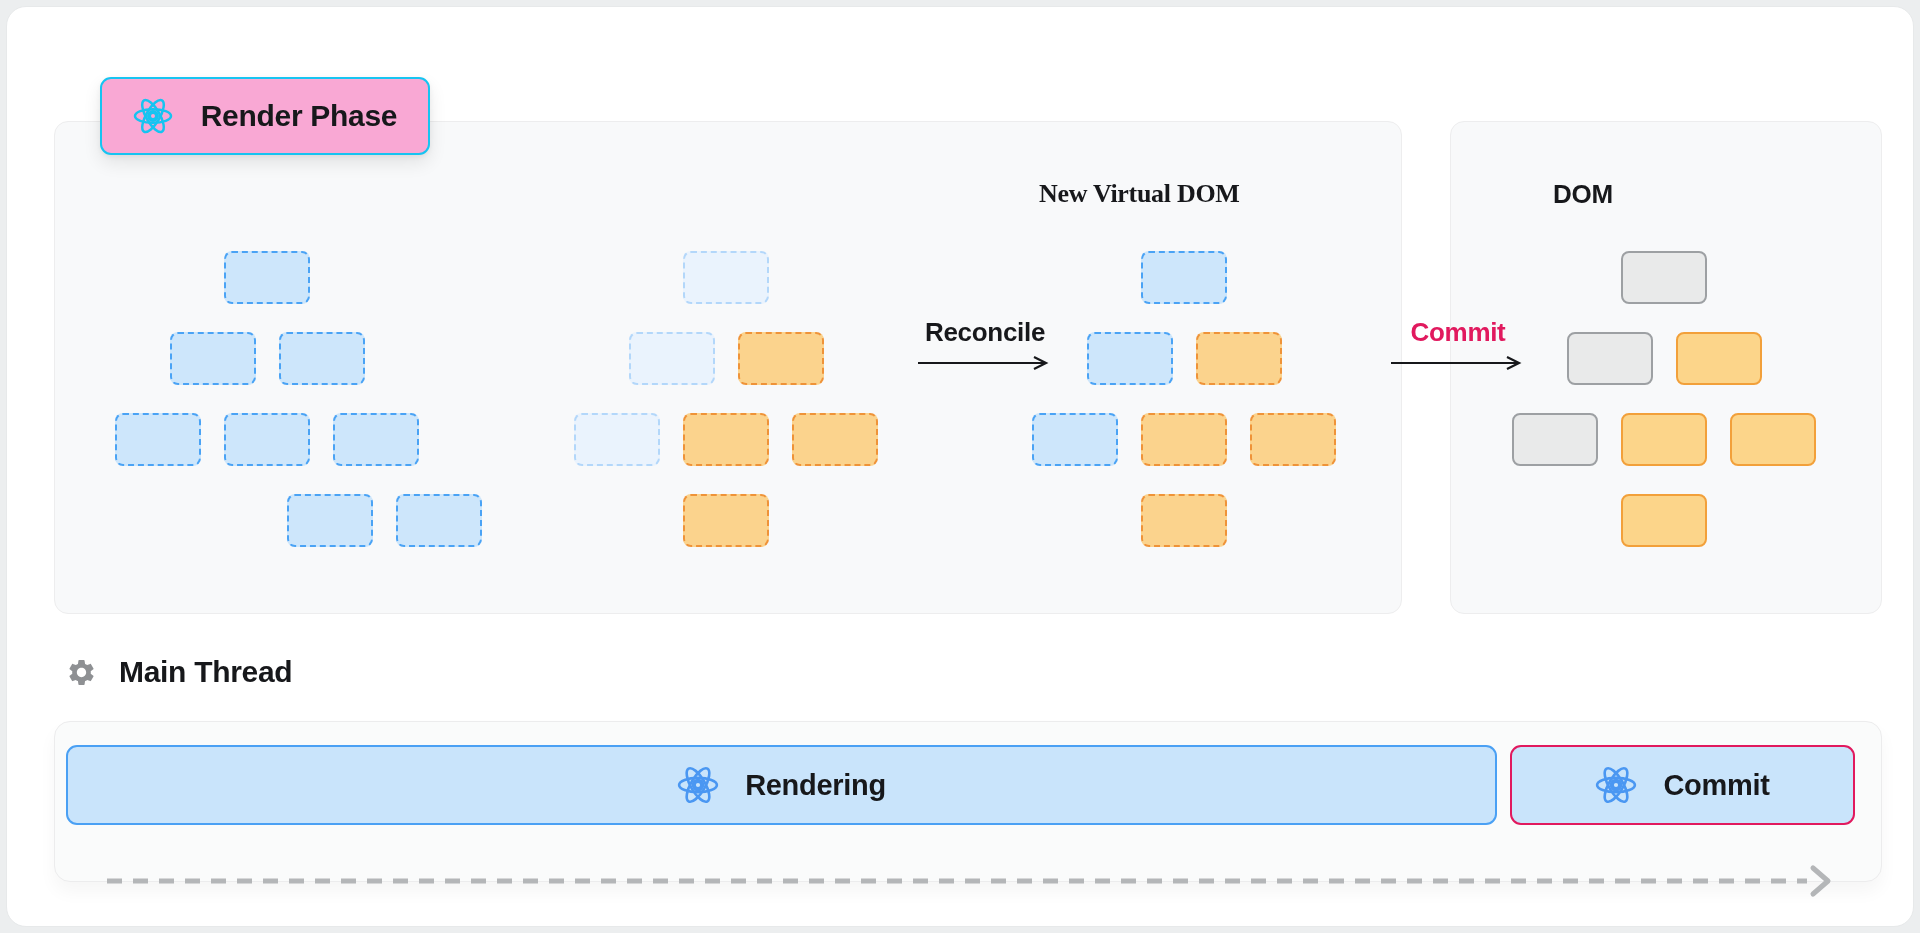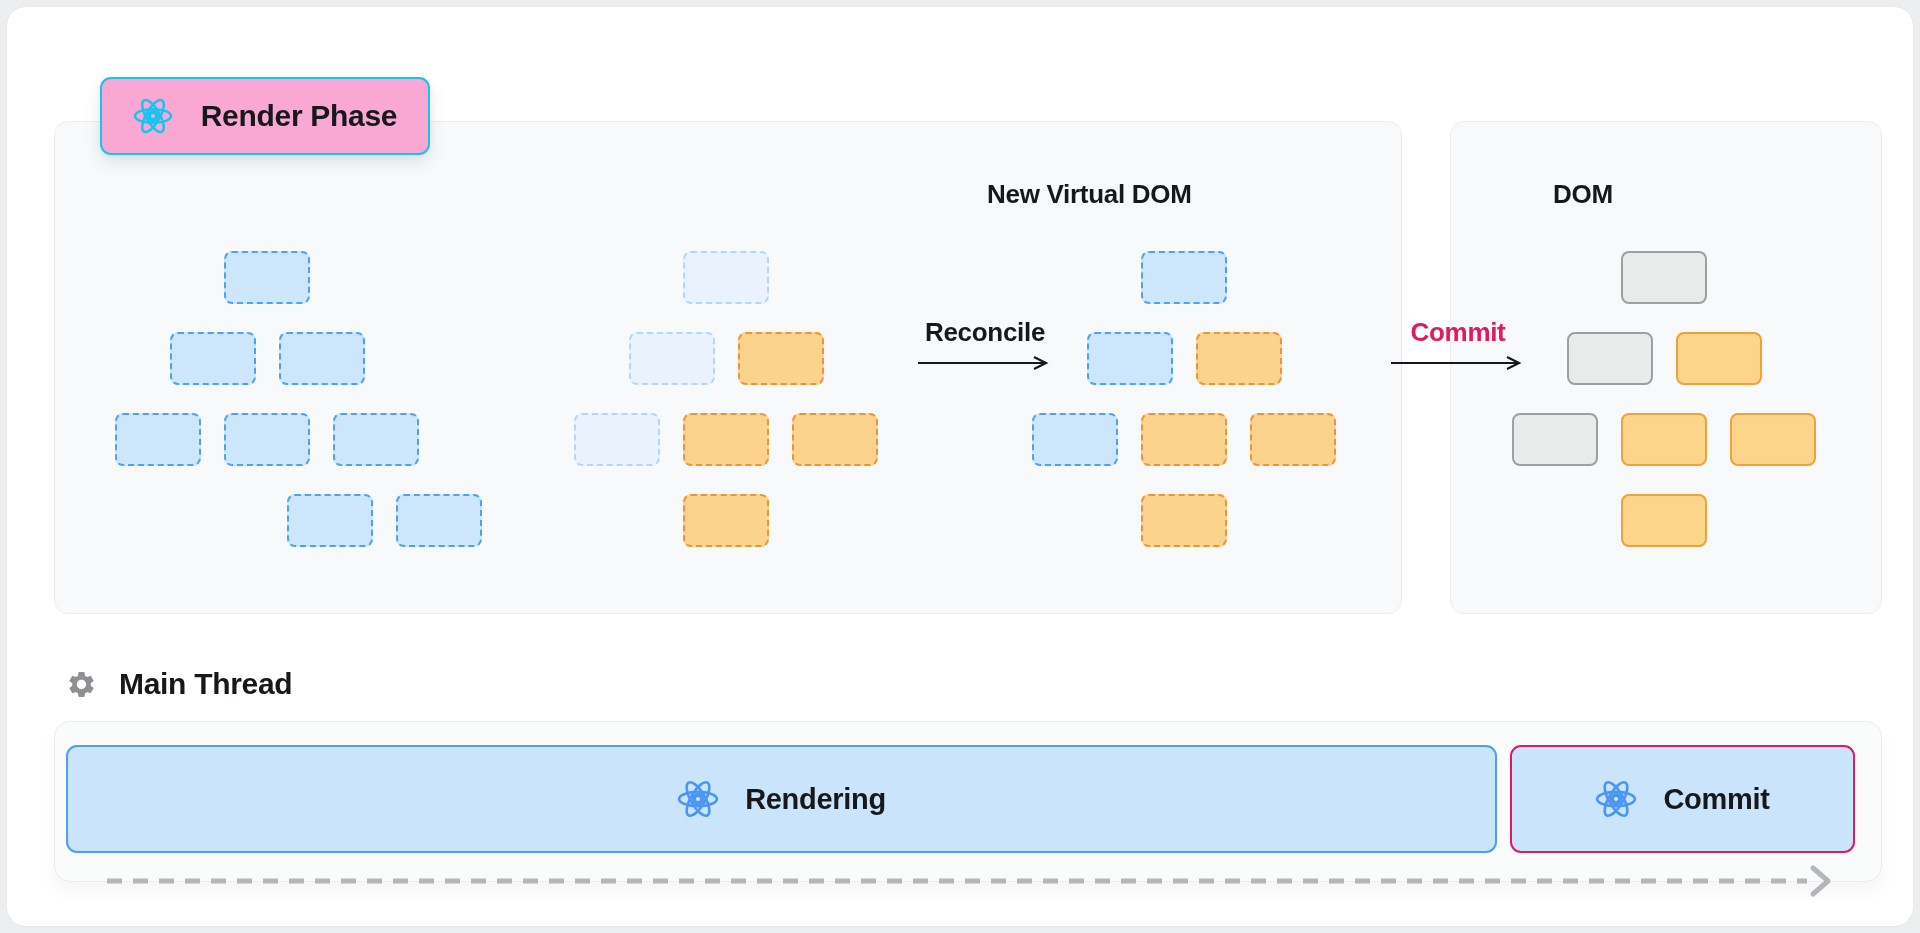--- a/index.html
+++ b/index.html
@@ -23,21 +23,21 @@
   .badge-label{font-size:30px;font-weight:700;letter-spacing:-.3px;}
 
   .react-icon{display:block;}
   .react-cyan{color:#16c4f1;}
   .react-blue{color:#4a97f2;}
 
   
   .tree-title{position:absolute;top:172px;font-size:26px;font-weight:700;letter-spacing:-.3px;z-index:2;}
   .title-current{left:93px;}
   .title-updated{left:536px;}
-  .title-new{left:980px;}
+  .title-new{left:1032px;font-family:Liberation Serif, serif;}
   .title-dom{left:1546px;}
 
   
   .tree{position:absolute;top:244px;width:420px;display:flex;flex-direction:column;gap:28px;z-index:2;}
   .tree-current{left:50px;}
   .tree-updated{left:509px;}
   .tree-new{left:967px;}
   .tree-dom{left:1447px;}
   .tree-row{display:flex;justify-content:center;gap:23px;}
   .node{width:86px;height:53px;border-radius:8px;box-sizing:border-box;}
@@ -50,26 +50,26 @@
   
   .flow-arrow{position:absolute;top:310px;width:136px;display:flex;flex-direction:column;
               align-items:center;gap:7px;z-index:2;margin-left:28px;}
   .arrow-reconcile{left:882px;}
   .arrow-commit{left:1355px;}
   .flow-label{font-size:26px;font-weight:700;letter-spacing:-.3px;}
   .flow-label.pink{color:#e1195e;}
 
   
   .main-thread-heading{position:absolute;left:59px;top:648px;display:flex;align-items:center;
-                       gap:22px;z-index:2;margin-top:12px;}
+                       gap:22px;z-index:2;}
   .main-thread-heading .txt{font-size:30px;font-weight:700;letter-spacing:-.3px;}
   .timeline-panel{position:absolute;left:47px;top:714px;width:1826px;height:159px;
                   background:#fafbfb;border:1px solid #ececed;border-radius:16px;z-index:1;
                   box-shadow:0 10px 18px rgba(0,0,0,.04);}
-  .bar{position:absolute;top:738px;height:108px;background:#c9e4fb;border-radius:11px;
+  .bar{position:absolute;top:738px;height:80px;background:#c9e4fb;border-radius:11px;
        display:flex;align-items:center;justify-content:center;gap:26px;z-index:2;box-sizing:border-box;}
   .bar-rendering{left:59px;width:1431px;border:2.5px solid #4aa0f4;}
   .bar-commit{left:1503px;width:345px;border:2.5px solid #e1195e;}
   .bar-label{font-size:29px;font-weight:700;letter-spacing:-.3px;}
   .timeline-arrow{position:absolute;left:88px;top:857px;z-index:2;}
 </style>
 </head>
 <body>
 
 <div class="page">

